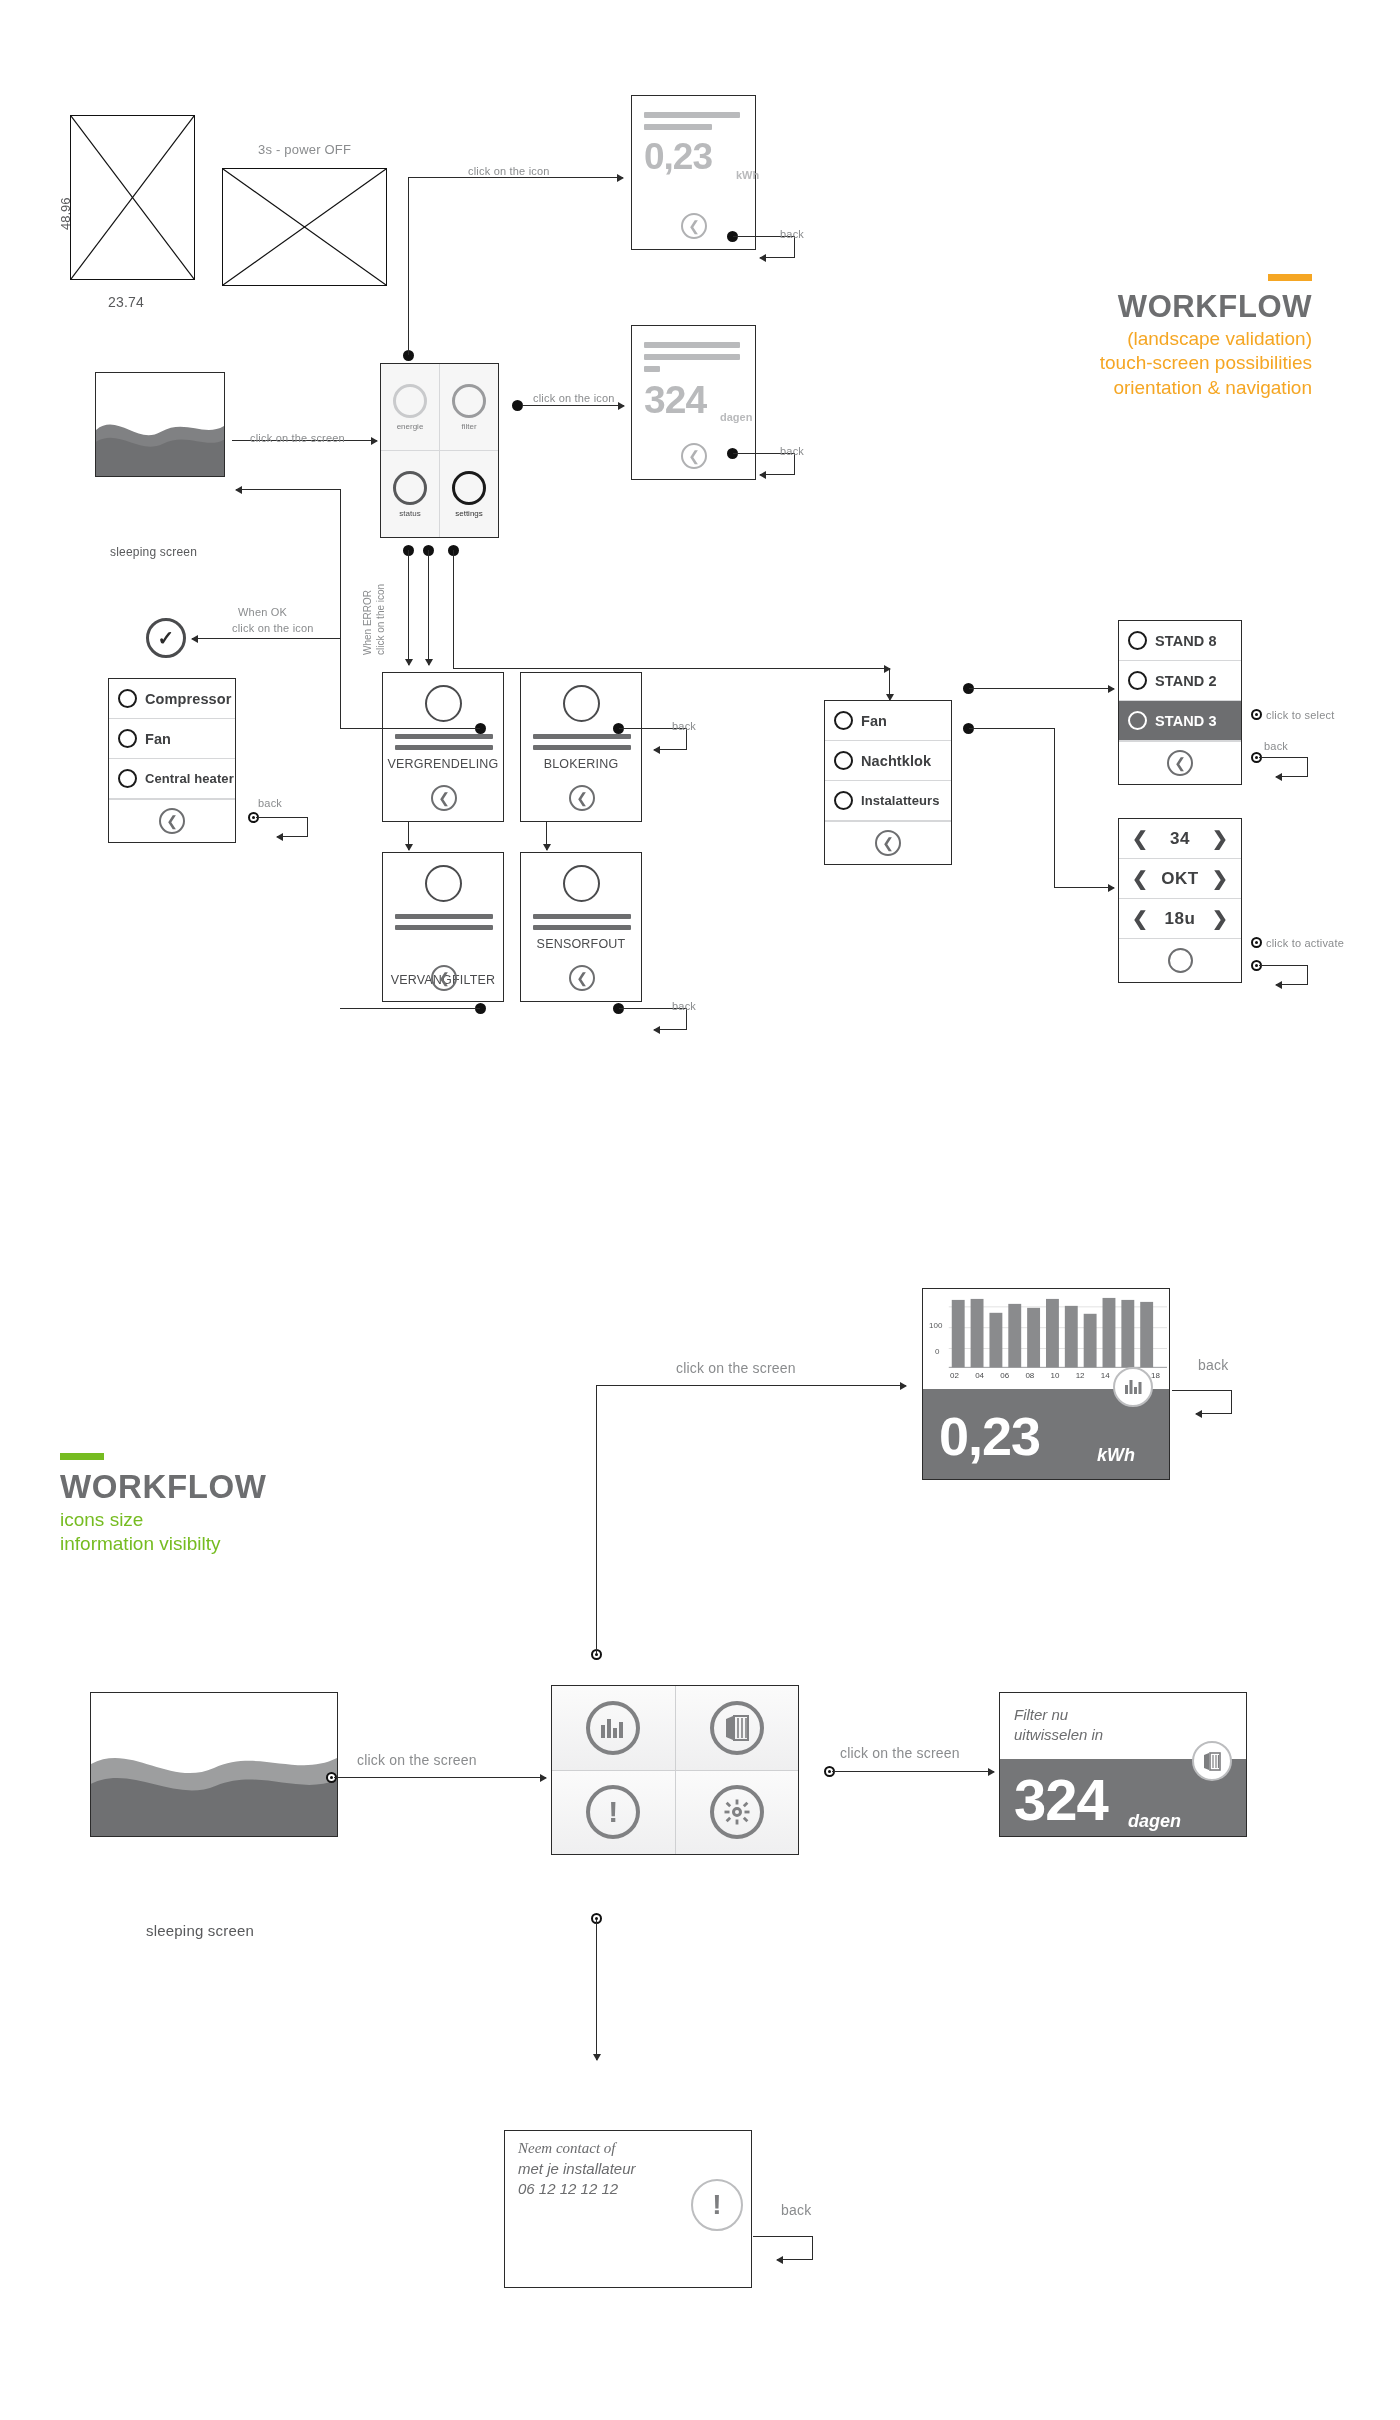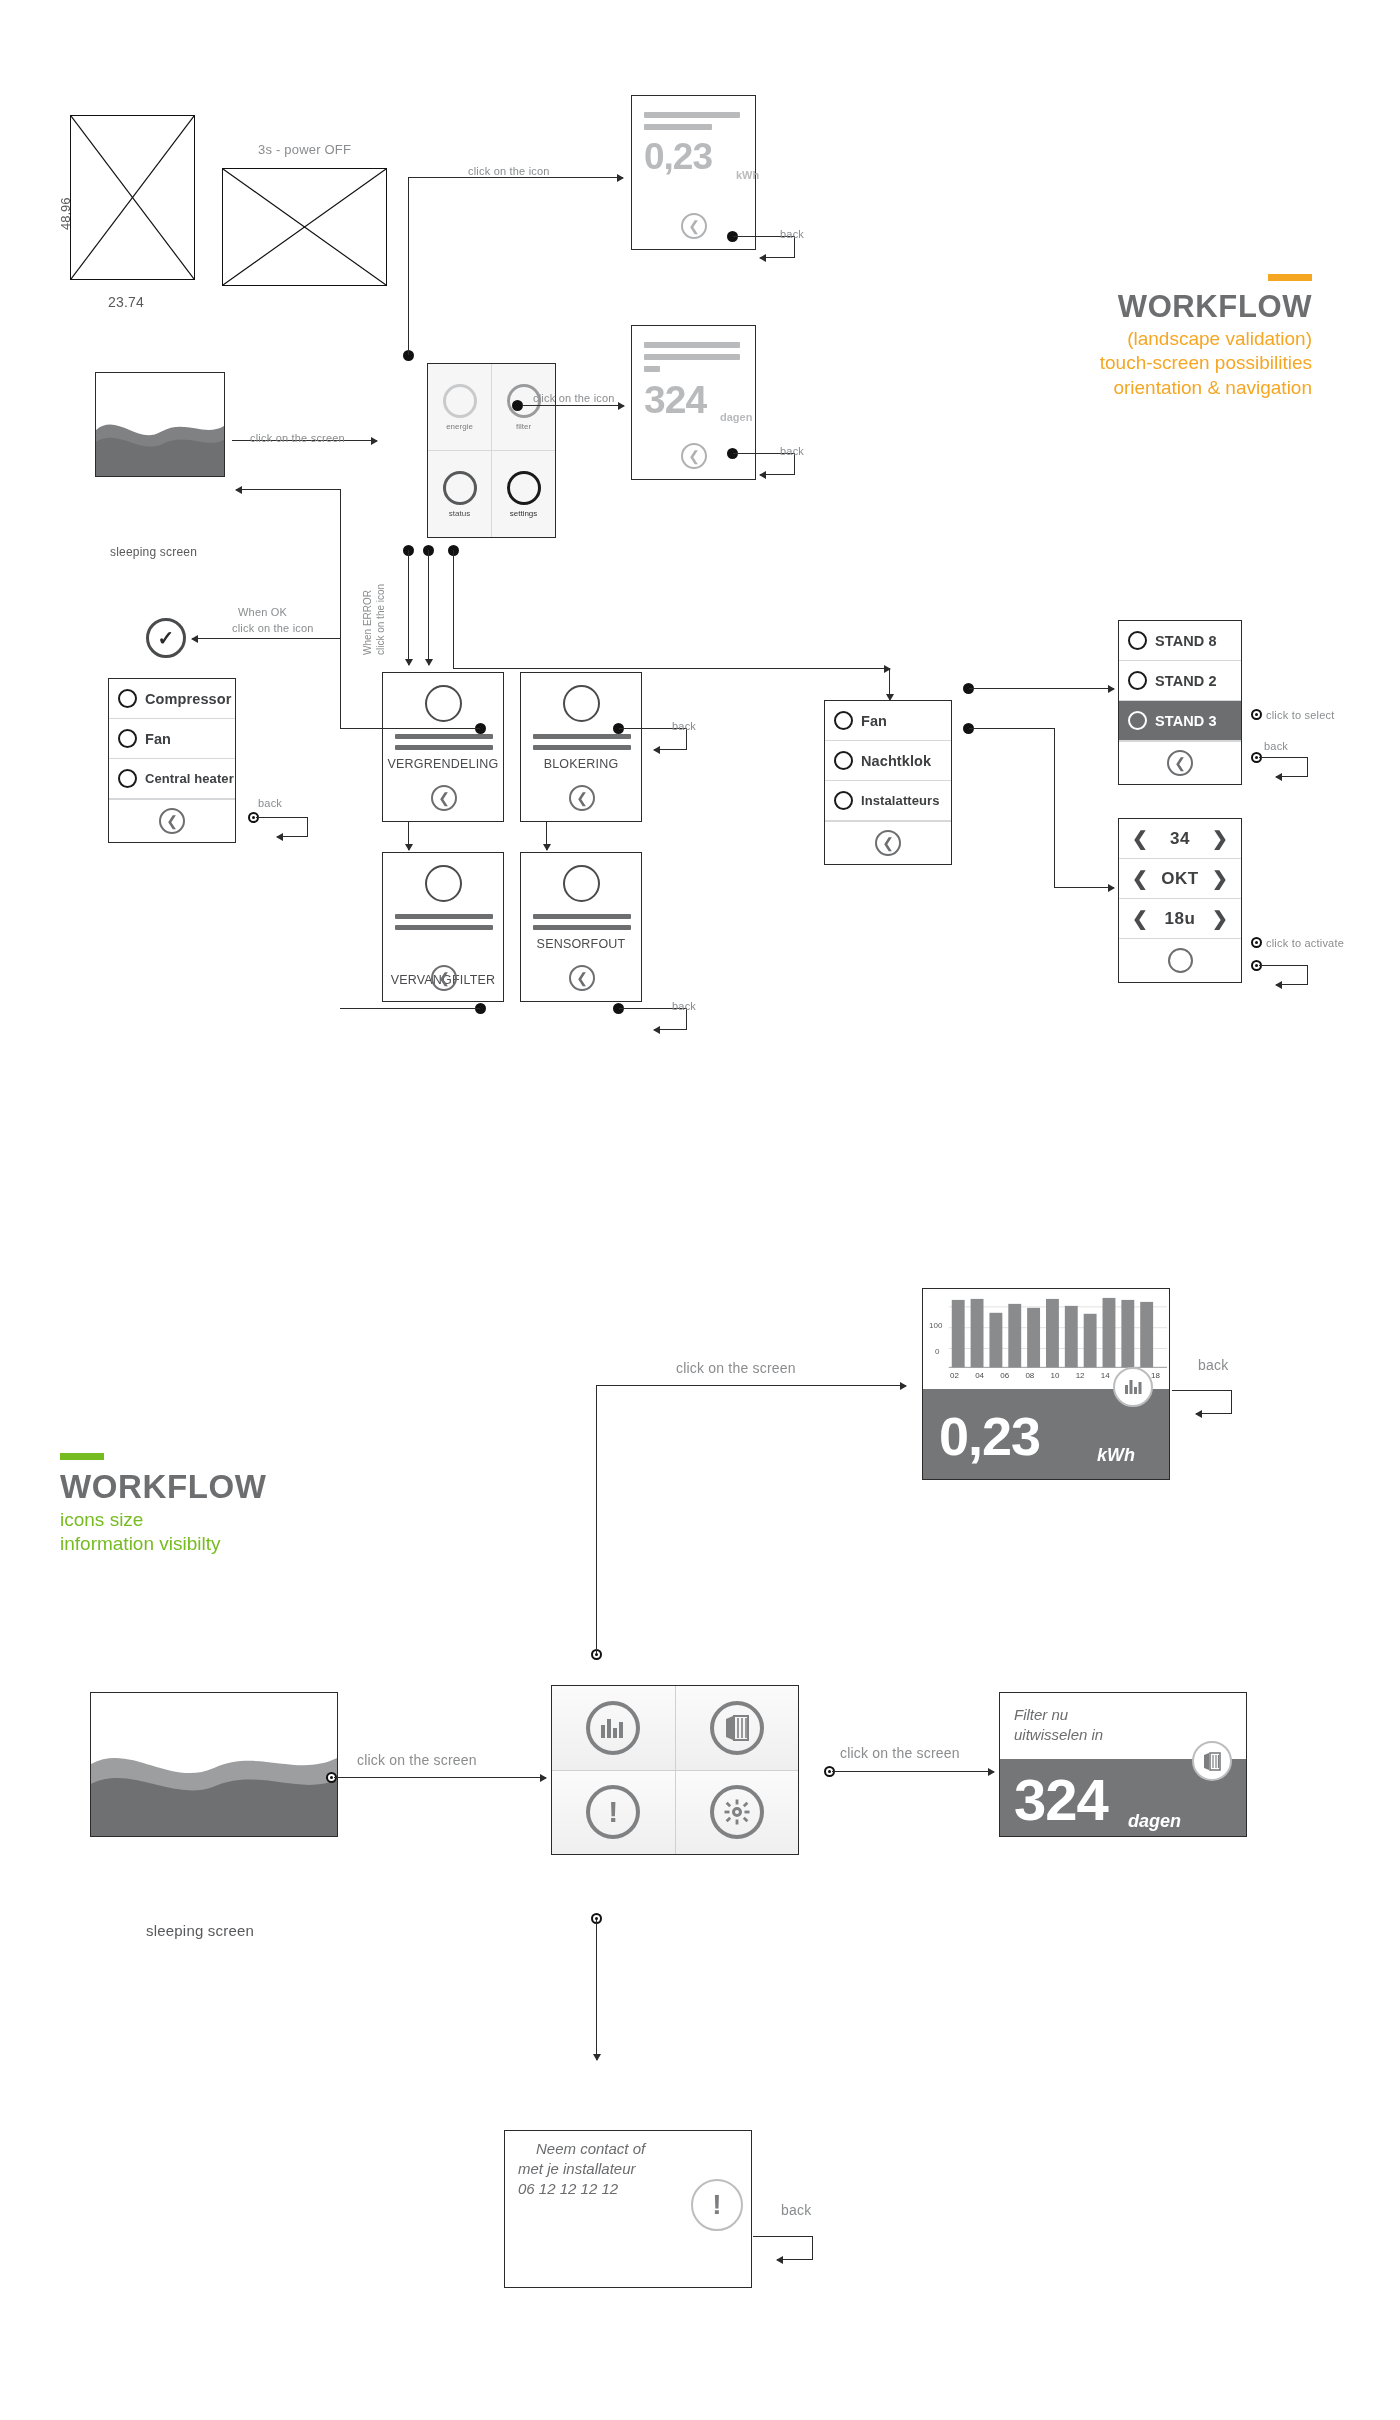--- a/index.html
+++ b/index.html
@@ -116,21 +116,21 @@
     <rect x="0" y="0" width="130" height="105" fill="#ffffff"></rect>
     <path d="M0 58 C 22 40, 42 74, 66 60 C 90 46, 110 66, 130 54 L130 105 L0 105 Z" fill="#808183"></path>
     <path d="M0 70 C 24 56, 44 84, 68 72 C 92 60, 112 78, 130 68 L130 105 L0 105 Z" fill="#6f7072"></path>
   </svg>
 </div>
 <div class="lbl lbl-dark" style="left:110px;top:545px;font-size:12px;">sleeping screen</div>
 
 <div class="line hline arrow-r" style="left:232px;top:440px;width:145px;"></div>
 <div class="lbl" style="left:250px;top:432px;font-size:11px;">click on the screen</div>
 
-<div class="mgrid" style="left:380px;top:363px;width:129px;height:175px;margin-left:47px;">
+<div class="mgrid" style="left:380px;top:363px;width:119px;height:175px;">
   <div class="mcell">
     <div class="circ" style="width:34px;height:34px;border:3px solid #c9cacc;"></div>
     <div class="mlabel">energie</div>
   </div>
   <div class="mcell">
     <div class="circ" style="width:34px;height:34px;border:3px solid #9a9b9d;"></div>
     <div class="mlabel">filter</div>
   </div>
   <div class="mcell">
     <div class="circ" style="width:34px;height:34px;border:3px solid #58595b;"></div>
@@ -495,21 +495,21 @@
         <line x1="16.5" y1="3" x2="16.5" y2="16" stroke="#7d7e80" stroke-width="1.2"></line>
       </svg>
   </div>
 </div>
 
 <div class="dot-ring" style="left:591px;top:1913px;"></div>
 <div class="line vline arrow-d" style="left:596px;top:1920px;height:140px;"></div>
 
 <div class="dpanel" style="left:504px;top:2130px;width:248px;height:158px;">
   <div class="dtop" style="height:73px;">
-    <div class="msg" style="position:absolute;left:31px;top:8px;">Neem contact of</div>
+    <div class="msg" style="position:absolute;left:13px;top:8px;font-family:Liberation Serif, serif;">Neem contact of</div>
     <div class="msg" style="position:absolute;left:13px;top:28px;">met je installateur</div>
     <div class="msg" style="position:absolute;left:13px;top:48px;">06 12 12 12 12</div>
   </div>
   <div class="badge" style="left:186px;top:48px;width:52px;height:52px;font-size:28px;font-weight:bold;color:#7d7e80;">!</div>
 </div>
 <div class="line hline" style="left:753px;top:2236px;width:60px;"></div>
 <div class="line vline" style="left:812px;top:2236px;height:24px;"></div>
 <div class="line hline arrow-l" style="left:777px;top:2259px;width:36px;"></div>
 <div class="lbl" style="left:781px;top:2202px;font-size:14px;">back</div>
 

